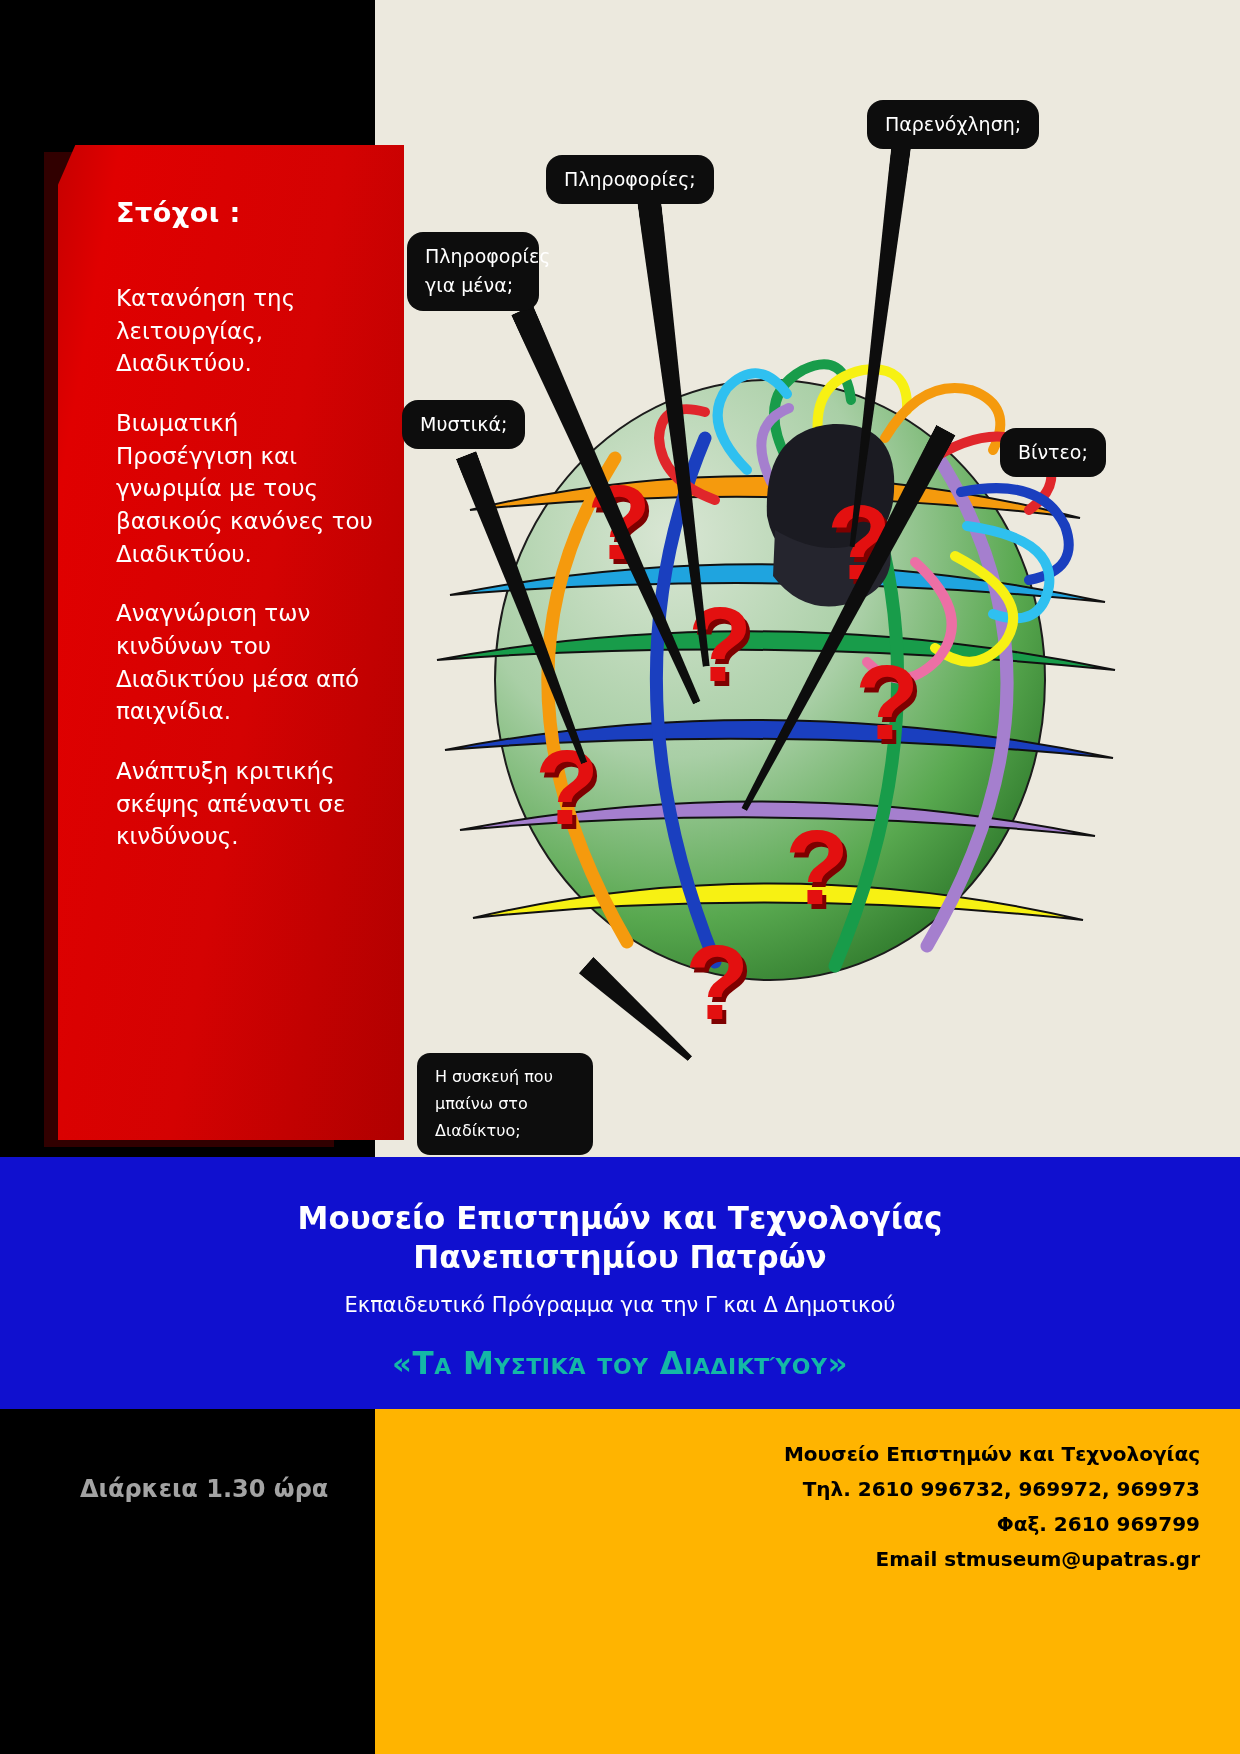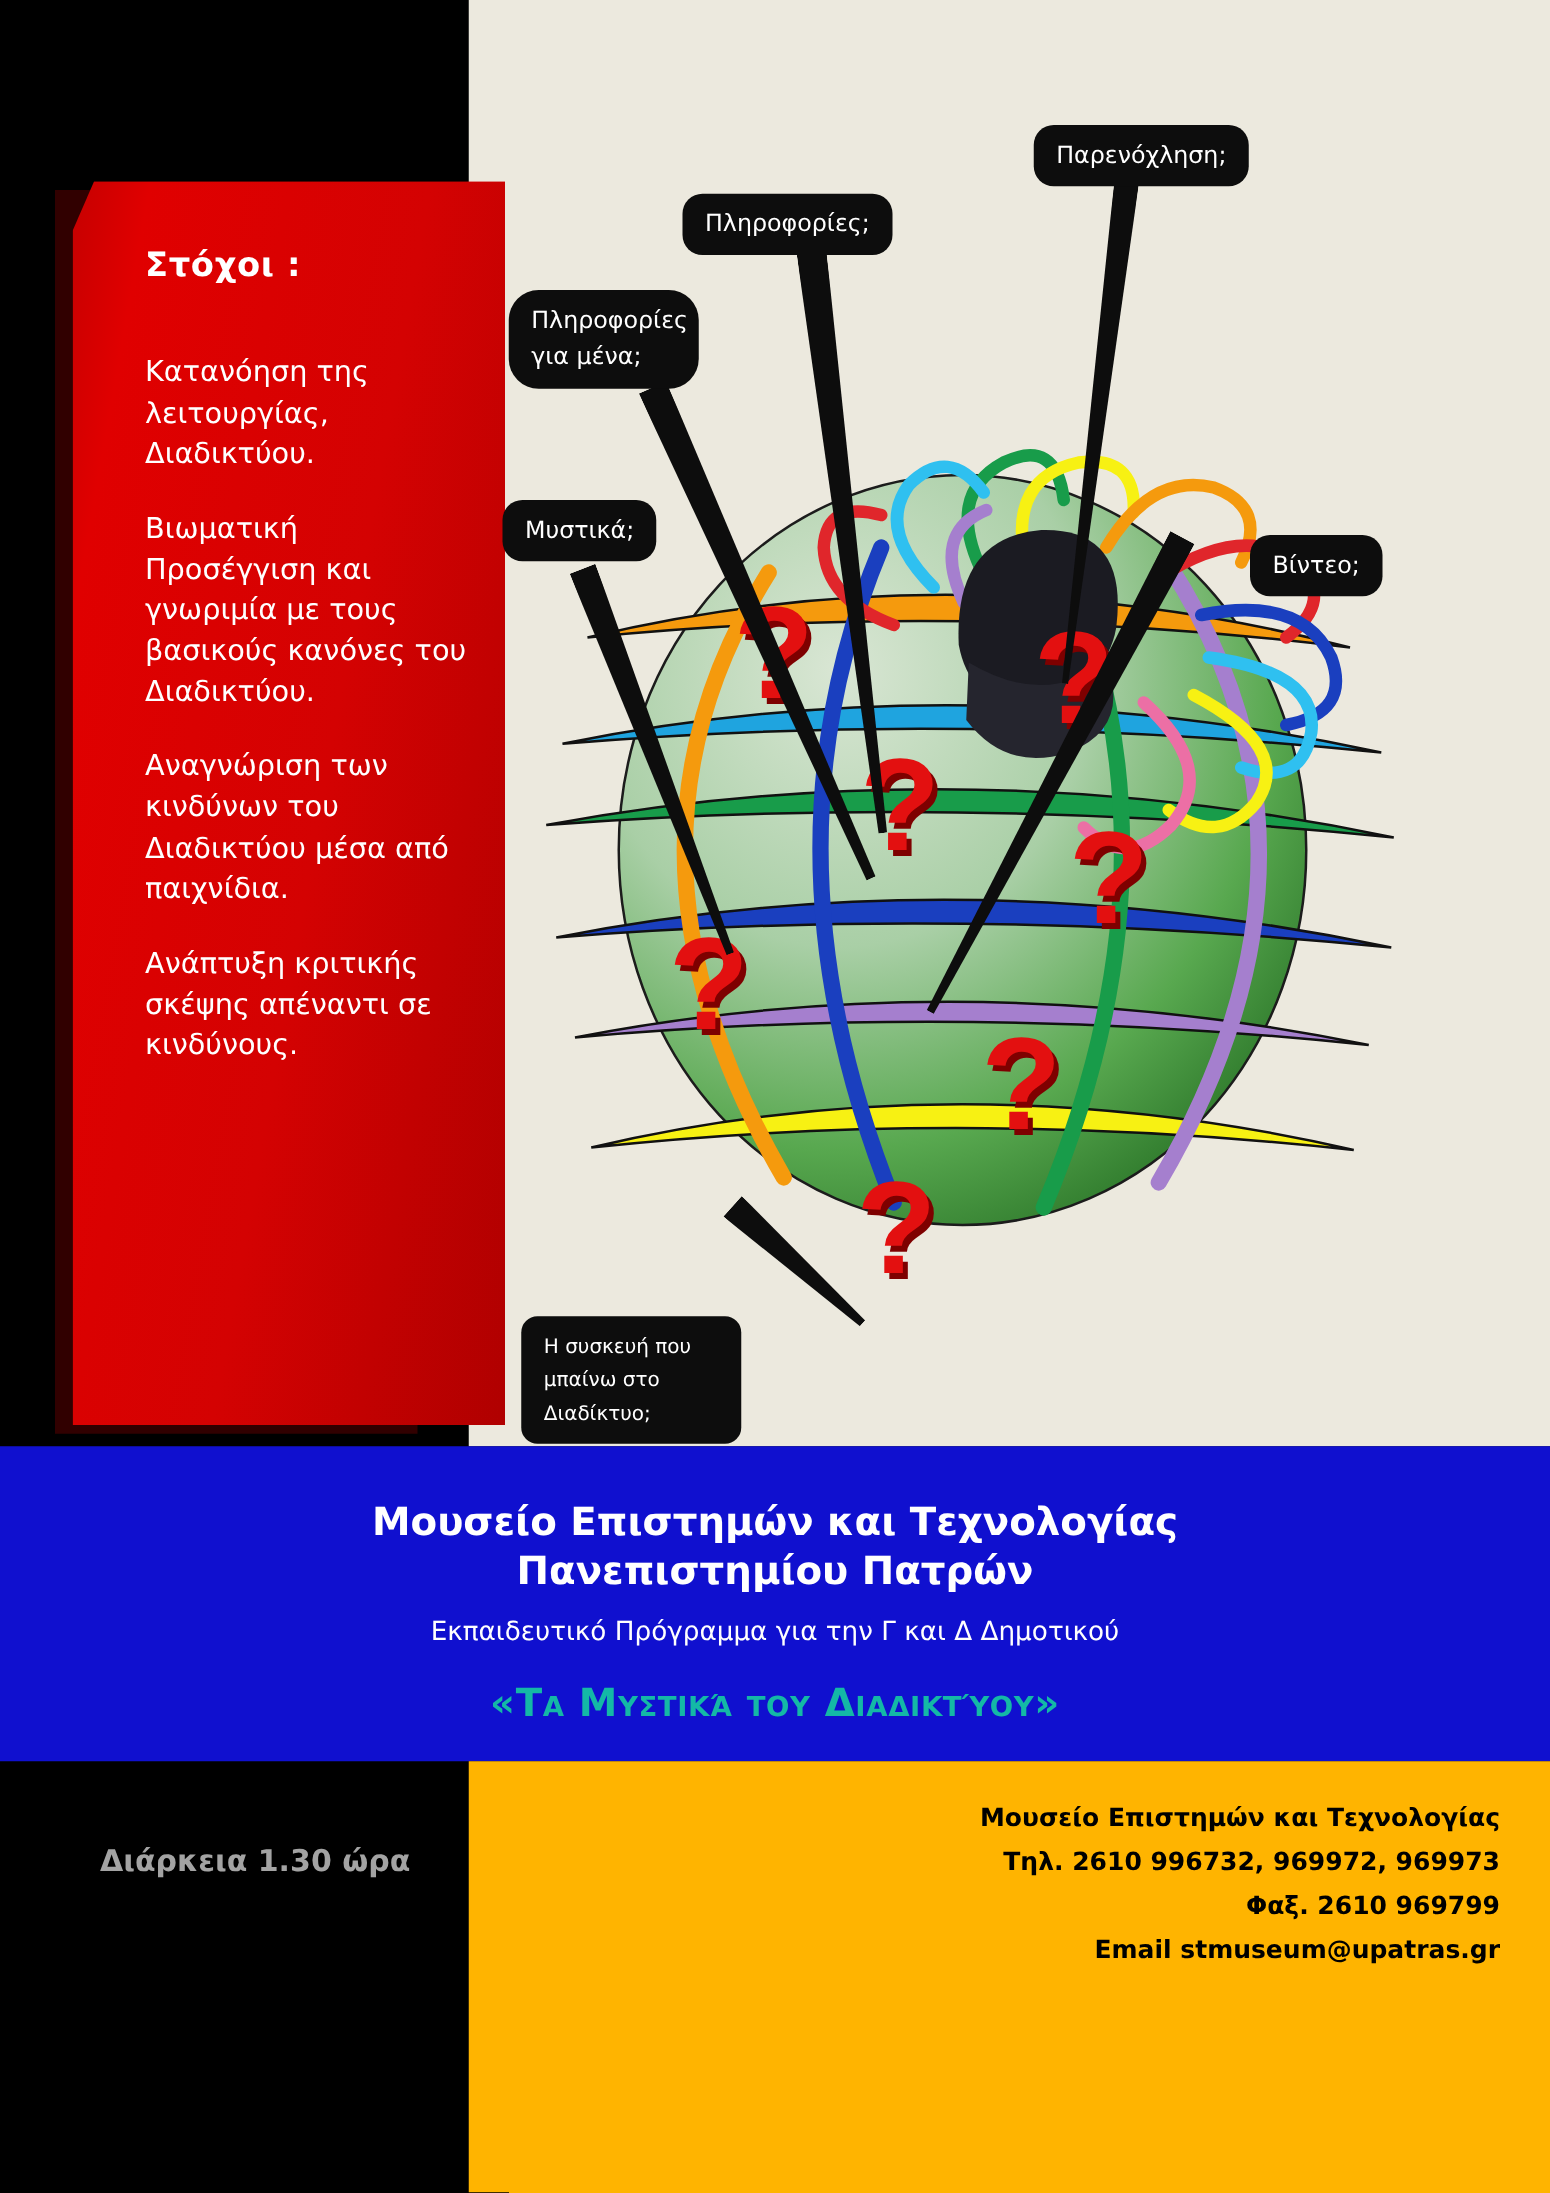--- a/index.html
+++ b/index.html
@@ -224,25 +224,25 @@
       <span class="qmark" style="left:370px; top:485px; font-size:105px;">?</span>
     </div>
 
     <div class="tail" style="left:517px; top:140px; width:20px; height:410px; transform: rotate(7deg); clip-path: polygon(0 0, 100% 0, 62% 100%, 38% 100%);"></div>
     <div class="tail" style="left:262px; top:200px; width:24px; height:470px; transform: rotate(-7deg); clip-path: polygon(0 0, 100% 0, 64% 100%, 36% 100%);"></div>
     <div class="tail" style="left:135px; top:310px; width:24px; height:430px; transform: rotate(-24deg); clip-path: polygon(0 0, 100% 0, 66% 100%, 34% 100%);"></div>
     <div class="tail" style="left:80px; top:455px; width:22px; height:330px; transform: rotate(-21deg); clip-path: polygon(0 0, 100% 0, 64% 100%, 36% 100%);"></div>
     <div class="tail" style="left:560px; top:430px; width:22px; height:430px; transform: rotate(28deg); clip-path: polygon(0 0, 100% 0, 64% 100%, 36% 100%);"></div>
     <div class="tail" style="left:200px; top:965px; width:22px; height:140px; transform: rotate(-48deg); clip-path: polygon(0 0, 100% 0, 64% 100%, 36% 100%);"></div>
 
-    <div class="bubble" style="left:452px; top:100px;">Παρενόχληση;</div>
+    <div class="bubble" style="left:492px; top:100px;">Παρενόχληση;</div>
 
     <div class="bubble" style="left:171px; top:155px;">Πληροφορίες;</div>
 
-    <div class="bubble" style="left:32px; top:232px; width:152px;border-radius:24px;">Πληροφορίες
+    <div class="bubble" style="left:32px; top:232px; width:132px;">Πληροφορίες
 για μένα;</div>
 
     <div class="bubble" style="left:27px; top:400px;">Μυστικά;</div>
 
     <div class="bubble" style="left:625px; top:428px;text-align:center;">Βίντεο;</div>
 
     <div class="bubble small" style="left:42px; top:1053px; width:176px;">Η συσκευή που
 μπαίνω  στο
 Διαδίκτυο;</div>
   </div>

